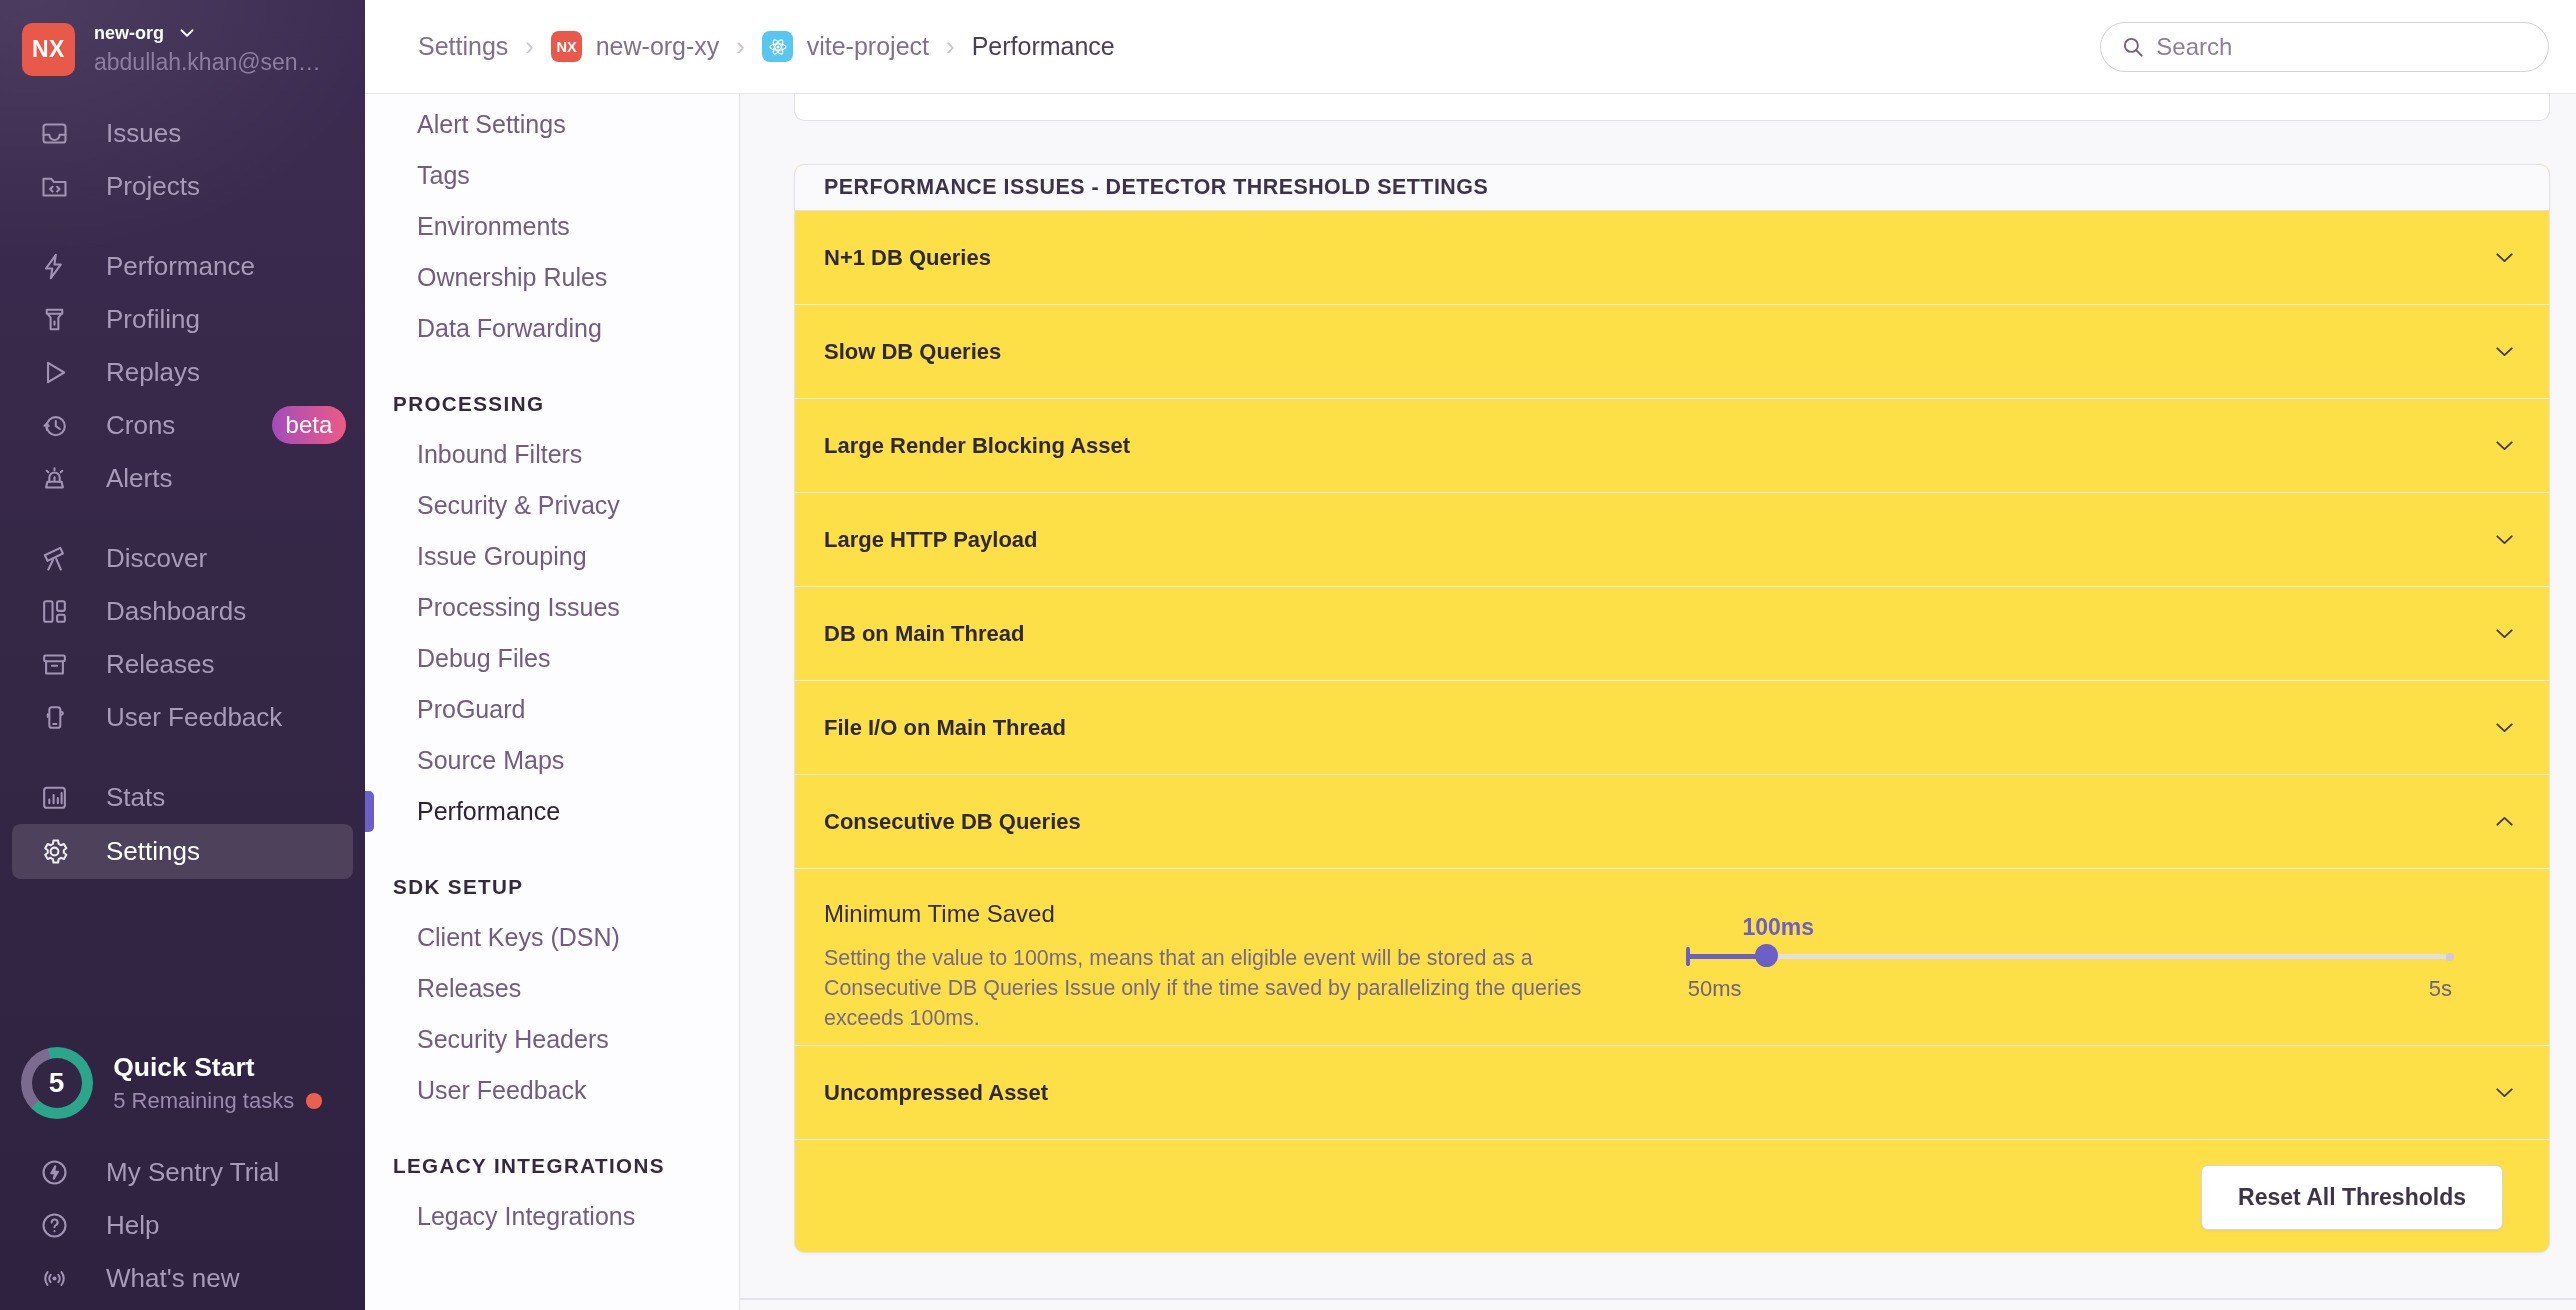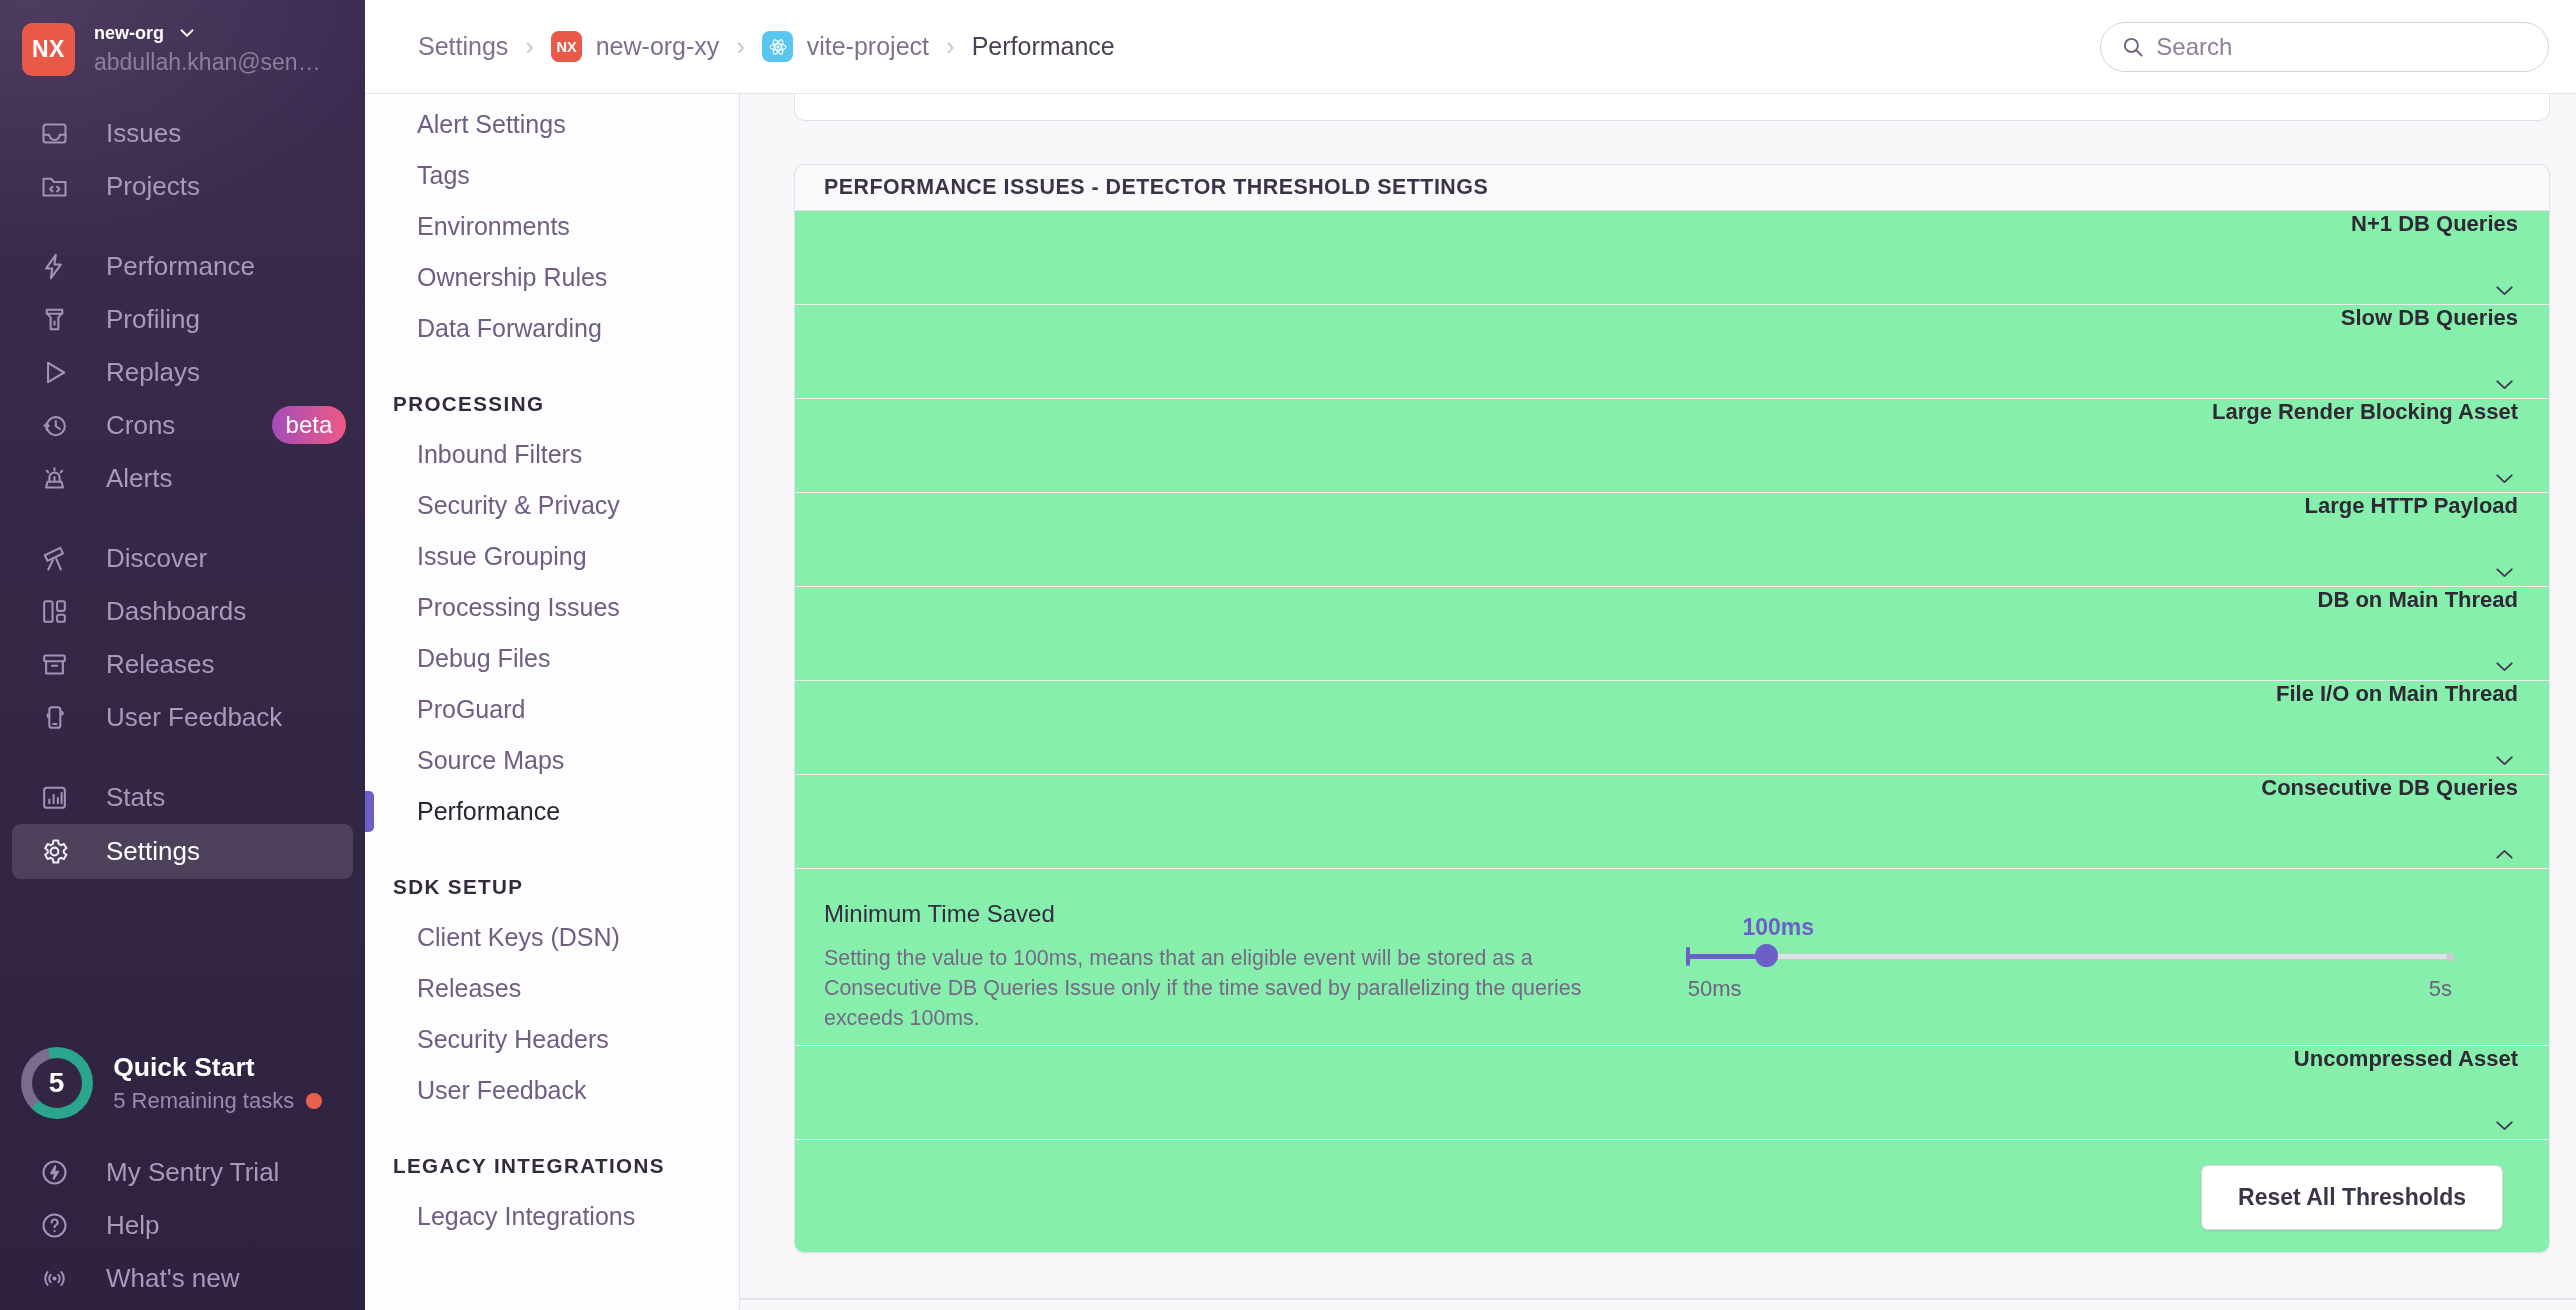--- a/index.html
+++ b/index.html
@@ -106,31 +106,31 @@
   }
 
   
   .main { position:absolute; left:740px; top:94px; right:0; bottom:0; background:#f8f7fa; }
   .partial-card {
     position:absolute; left:54px; top:0; width:1756px; height:27px;
     background:#fff; border:1.7px solid #e4dfe8; border-top:none; border-radius:0 0 10.3px 10.3px;
   }
   .panel {
     position:absolute; left:54px; top:70px; width:1756px; height:1089px;
-    background:#86efac; border:1.7px solid #e4dfe8; border-radius:10.3px;
+    background:#fde047; border:1.7px solid #e4dfe8; border-radius:10.3px;
     box-shadow:0 1.7px 3.4px rgba(45,35,60,0.03);
   }
   .panel-head {
     height:46px; background:#faf9fb; border-bottom:1.7px solid #e4dfe8;
     border-radius:8.6px 8.6px 0 0; display:flex; align-items:center; padding:0 29px;
     font-size:21.4px; font-weight:bold; letter-spacing:0.5px; color:#3c3349;
   }
   .det-row {
-    height:94px; display:flex; align-items:flex-end; padding:0 31px 0 29px;
-    border-bottom:1.7px solid #edeaf1; cursor:pointer;flex-direction:column;
+    height:94px; display:flex; align-items:center; padding:0 31px 0 29px;
+    border-bottom:1.7px solid #edeaf1; cursor:pointer;
   }
   .det-label { flex:1; font-size:22px; font-weight:600; color:#2f2936; }
   .chev { color:#443a52; }
   .chev.up svg { transform:rotate(180deg); }
 
   .expanded { position:relative; height:177px; border-bottom:1.7px solid #edeaf1; }
   .exp-title { position:absolute; left:29px; top:31px; font-size:24px; font-weight:500; color:#352c42; }
   .exp-desc {
     position:absolute; left:29px; top:74px; width:775px;
     font-size:21.4px; line-height:30px; color:#776887;

